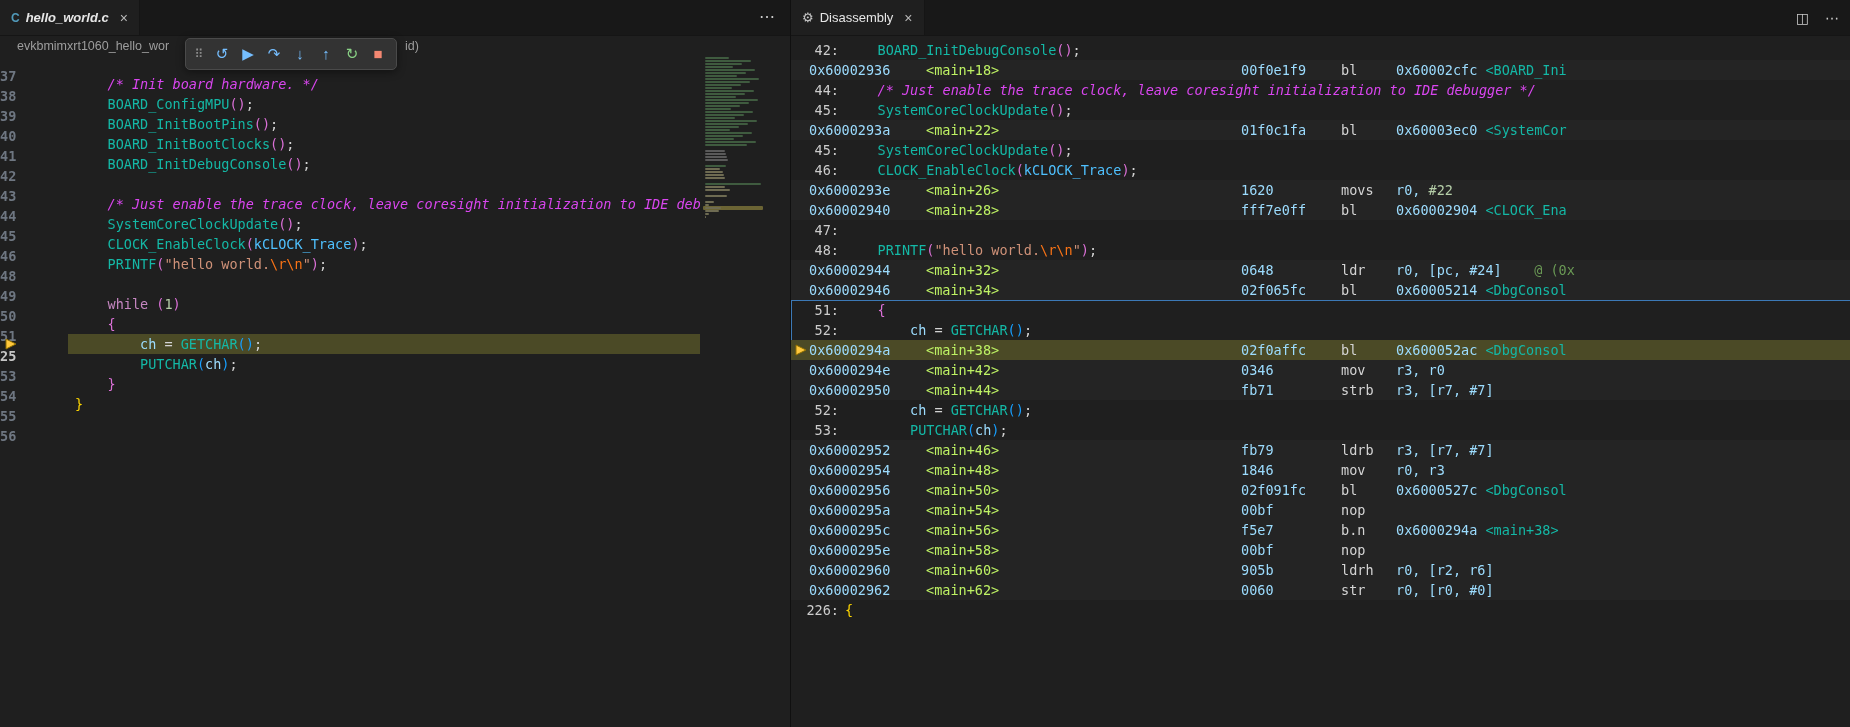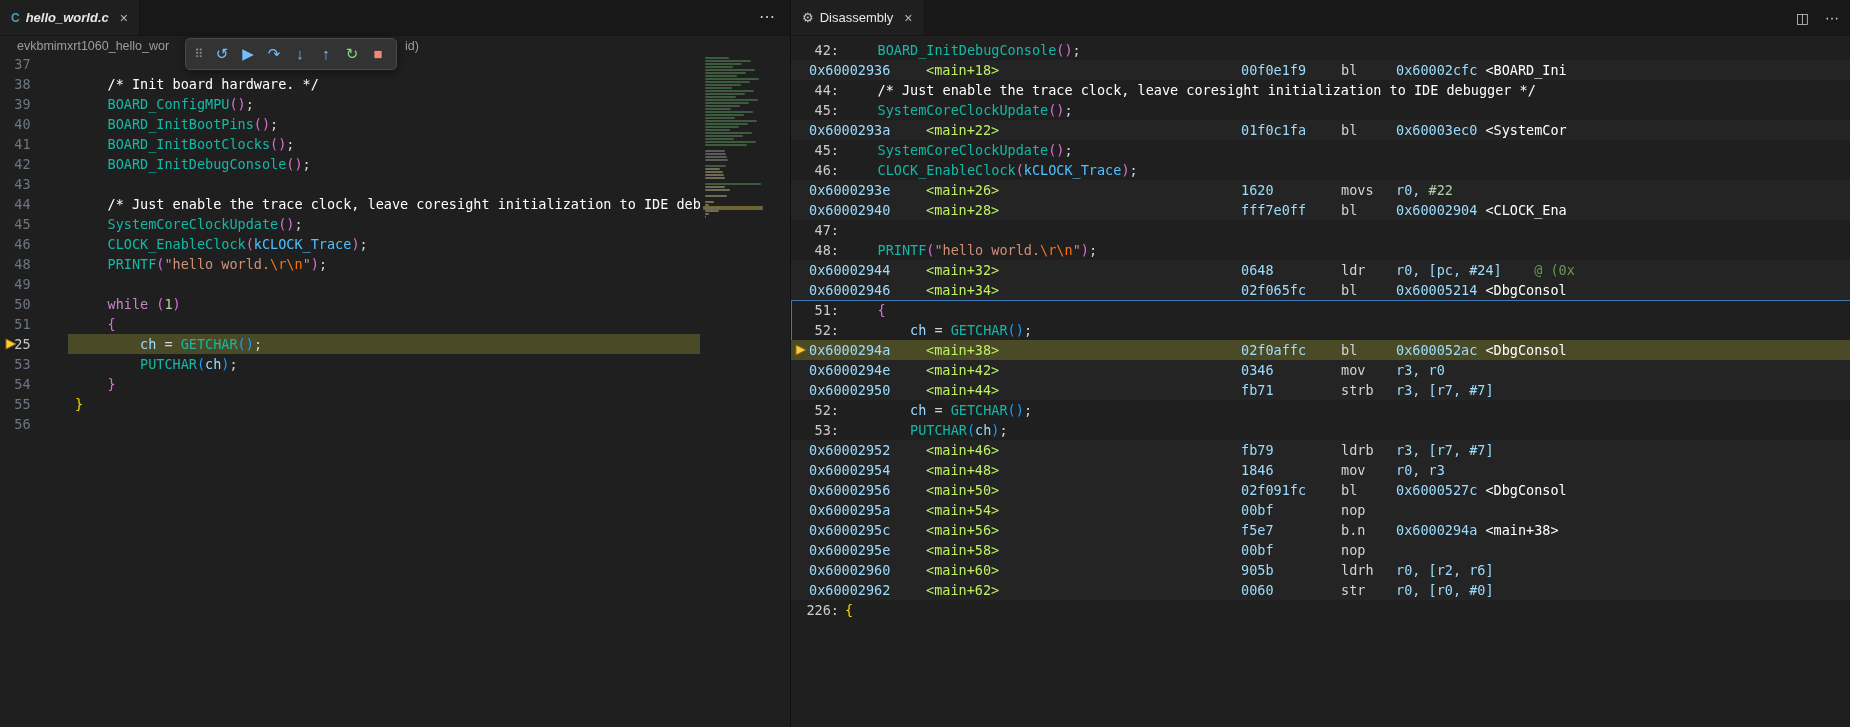--- a/index.html
+++ b/index.html
@@ -29,21 +29,21 @@
   .debug-toolbar{position:absolute;left:185px;top:38px;height:30px;background:#333333;border:1px solid #4a4a4a;
                  border-radius:5px;box-shadow:0 2px 8px rgba(0,0,0,.45);display:flex;align-items:center;
                  padding:0 5px;z-index:10;}
   .grip{color:#8c8c8c;font-size:12px;width:16px;text-align:center;margin-right:2px;}
   .dbtn{width:26px;text-align:center;font-size:15px;line-height:28px;cursor:pointer;}
 
   
   .editor{position:absolute;left:0;top:57px;width:700px;height:670px;overflow:hidden;}
   .elines{margin-top:-3px;}
   .eline{position:relative;height:20px;font:13.5px/20px "DejaVu Sans Mono",monospace;white-space:pre;}
-  .eline .ln{position:absolute;left:0;top:0;width:45px;text-align:center;color:#6e7681;}
+  .eline .ln{position:absolute;left:0;top:12px;width:45px;text-align:left;color:#6e7681;font-weight:bold;}
   .eline.current .ln{color:#c6c6c6;}
   .eline .code{position:absolute;left:75px;top:0;}
   .eline.current::before{content:"";position:absolute;left:68px;right:0;top:0;height:20px;background:#4b4a26;}
 
   
   .minimap{position:absolute;left:703px;top:57px;width:60px;height:260px;}
   .mbar{position:absolute;height:2px;border-radius:1px;}
 
   
   .drows{position:absolute;left:0;top:36px;width:1060px;padding-top:4px;}
@@ -53,34 +53,34 @@
   .focus-group{box-shadow:inset 0 0 0 1px #3c79b6;}
   .dln{position:absolute;left:10px;width:38px;text-align:right;color:#cccccc;}
   .dsrc{position:absolute;left:54px;}
   .daddr{position:absolute;left:18px;color:#9cdcfe;}
   .dlbl{position:absolute;left:135px;color:#bef264;}
   .dopc{position:absolute;left:450px;color:#9cdcfe;}
   .dmn{position:absolute;left:550px;color:#d4d4d4;}
   .dopd{position:absolute;left:605px;width:182px;overflow:hidden;}
 
   
-  .c-cmt{color:#ffffff;}
+  .c-cmt{color:#d946ef;font-style:italic;}
   .c-fn{color:#14b8a6;}
   .c-kw{color:#c586c0;}
   .c-num{color:#b5cea8;}
   .c-str{color:#ce9178;}
   .c-esc{color:#f97316;}
   .c-var{color:#9cdcfe;}
   .c-cnst{color:#4fc1ff;}
   .c-pln{color:#d4d4d4;}
   .c-b1{color:#ffd700;}
   .c-b2{color:#da70d6;}
   .c-b3{color:#179fff;}
   .c-addr{color:#9cdcfe;}
-  .c-lbl{color:#ffffff;}
+  .c-lbl{color:#14b8a6;}
   .c-reg{color:#9cdcfe;}
   .c-imm{color:#b5cea8;}
   .c-cmt2{color:#6a9955;}
 </style>
 </head>
 <body>
 
 <div id="app">
 
   <div id="left-pane">

